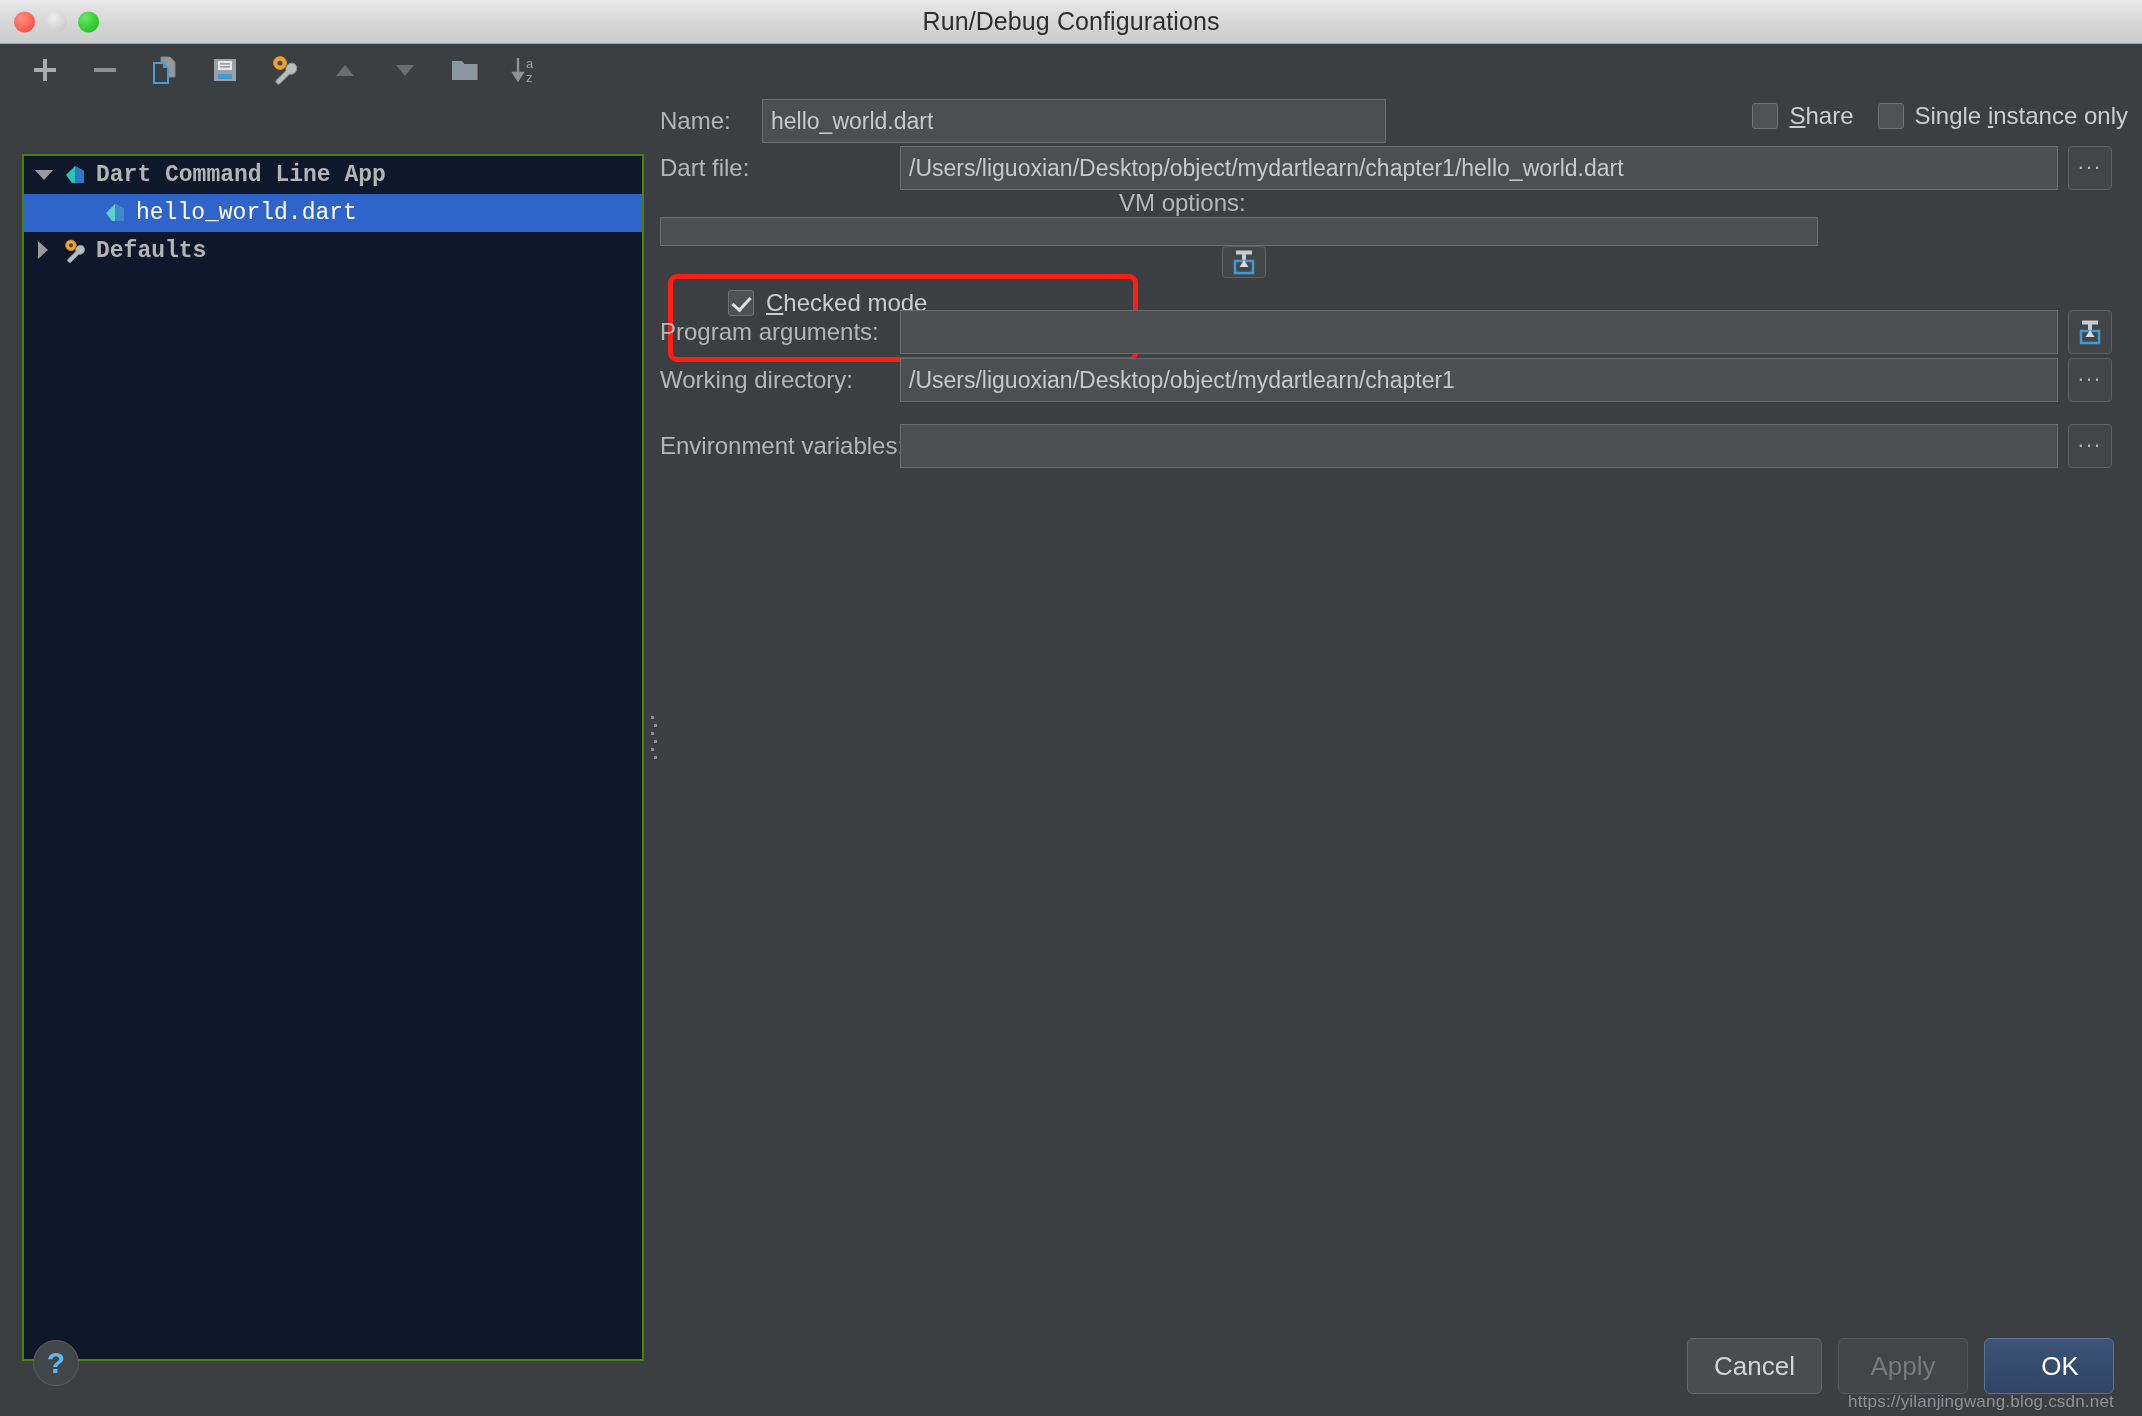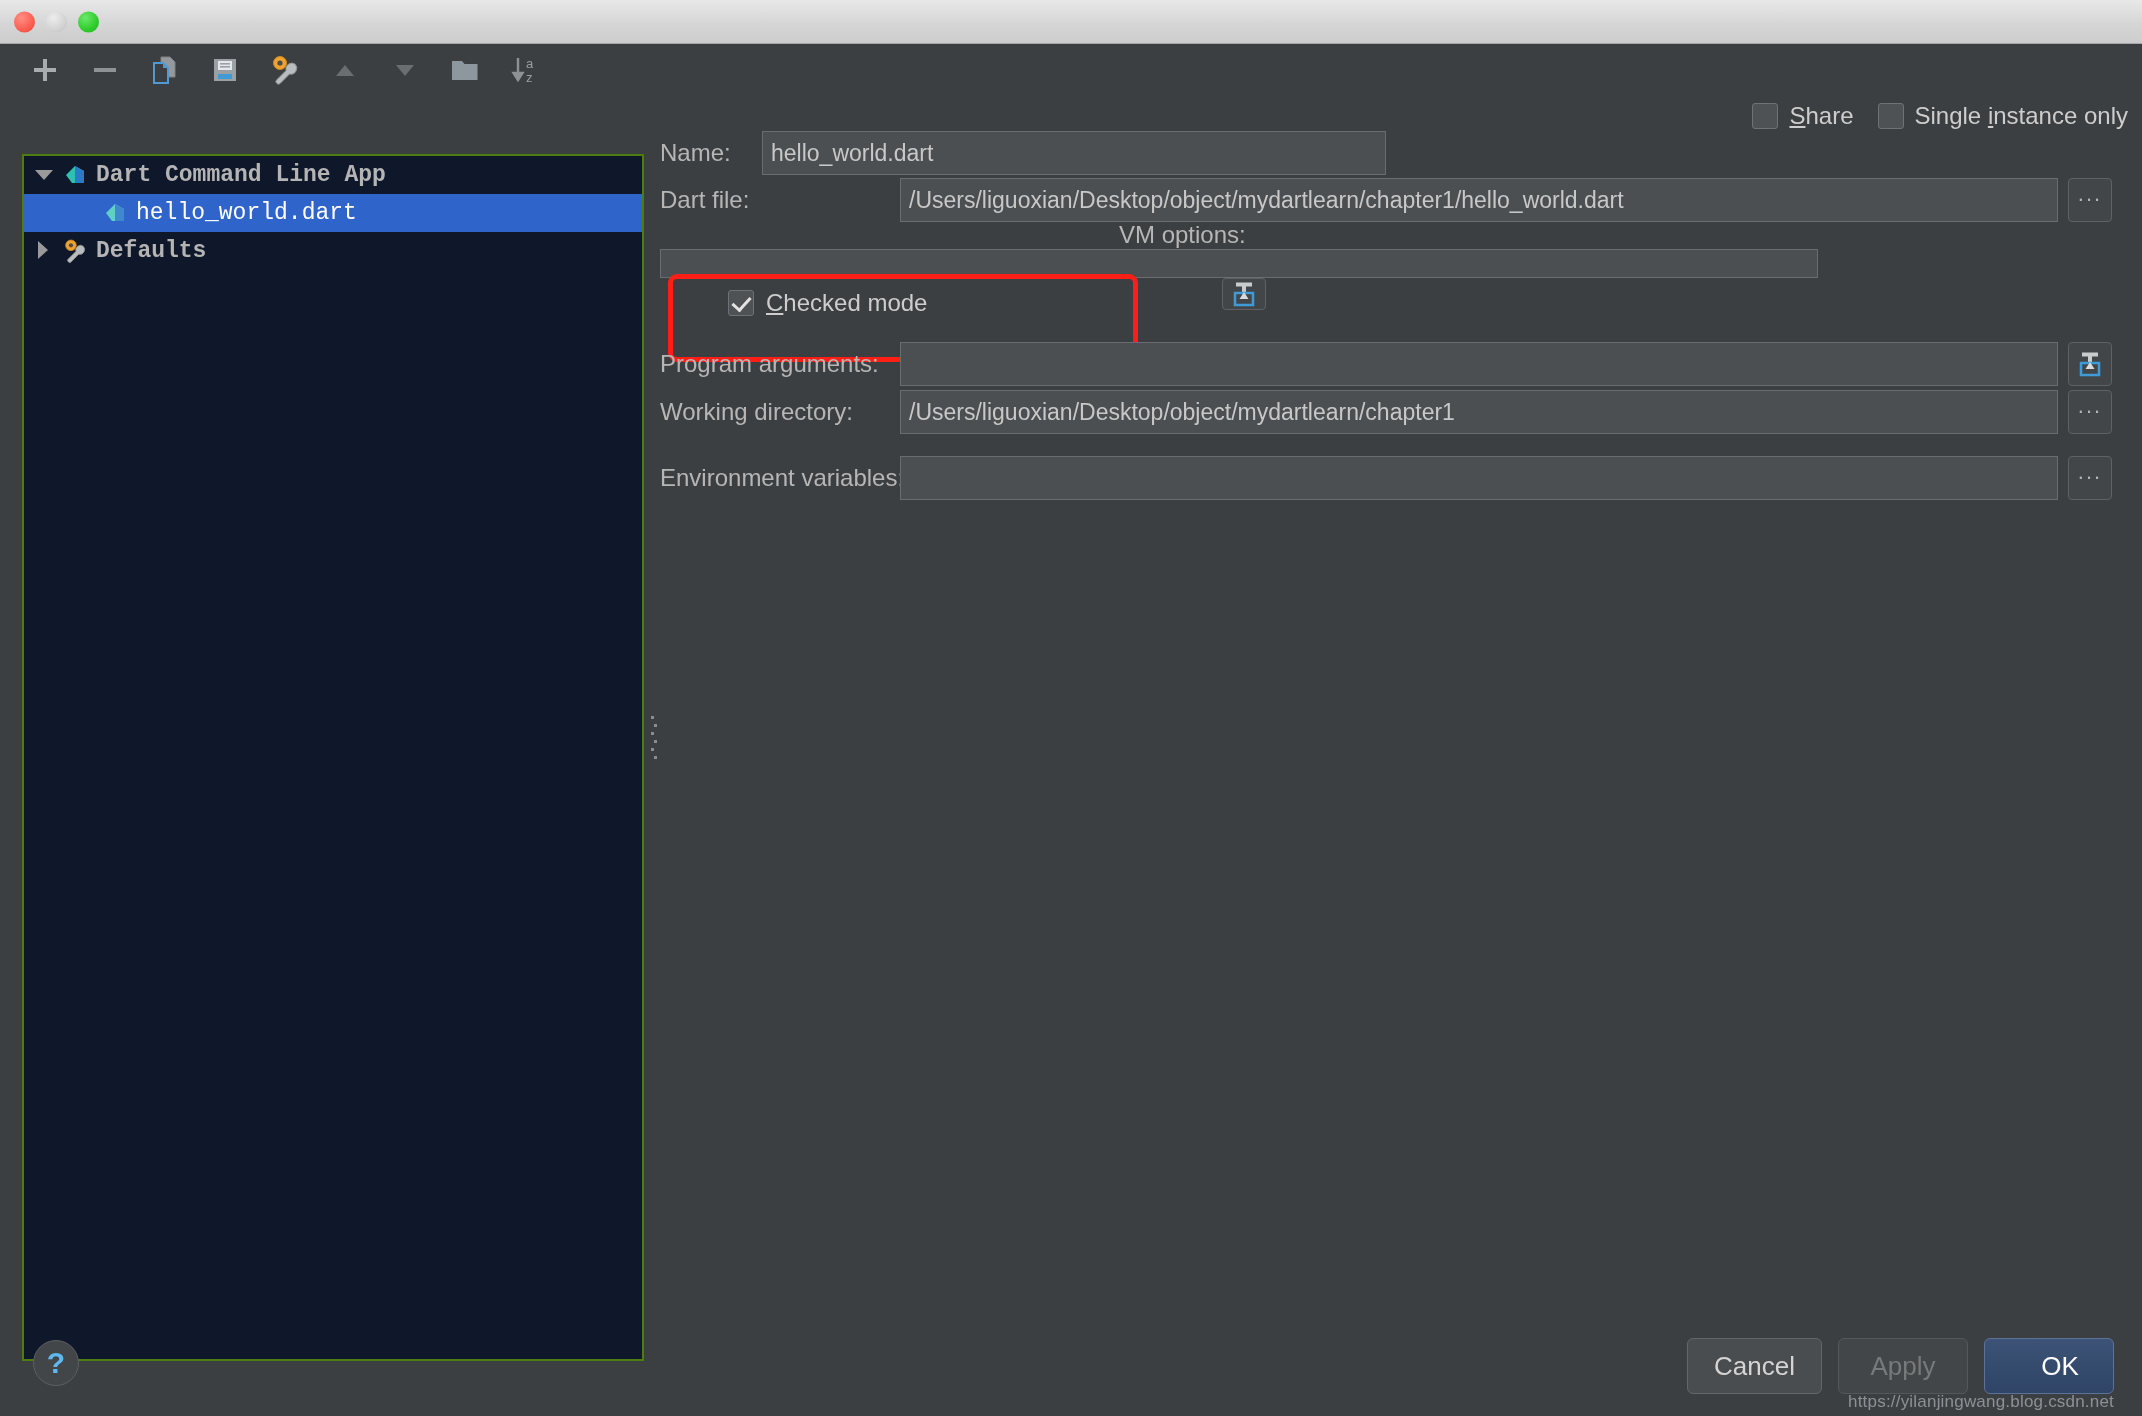--- a/index.html
+++ b/index.html
@@ -144,21 +144,20 @@
     position: absolute;
     left: 660px; top: 0;
     width: 1482px; height: 1372px;
   }
 
   .field-row {
     position: absolute;
     display: flex;
     align-items: center;
     height: 44px;
-    margin-top: 32px;
   }
   .flabel {
     font-size: 24px;
     color: #b6b6b6;
     white-space: nowrap;
   }
   .ftext {
     height: 44px;
     background: #4b4f51;
     border: 1px solid #6a6d6f;
@@ -311,20 +310,21 @@
 </style>
 </head>
 <body>
 
 <div class="titlebar">
   <div class="traffic">
     <span class="light red"></span>
     <span class="light yellow"></span>
     <span class="light green"></span>
   </div>
+  <div class="title-text">Run/Debug Configurations</div>
 </div>
 
 <div class="dialog">
 
   <div class="left-pane">
 
     <div class="toolbar">
       <div class="tbtn">
         <svg width="30" height="30" viewBox="0 0 30 30">
           <rect x="13" y="4" width="4" height="22" fill="#a9acae"></rect>

